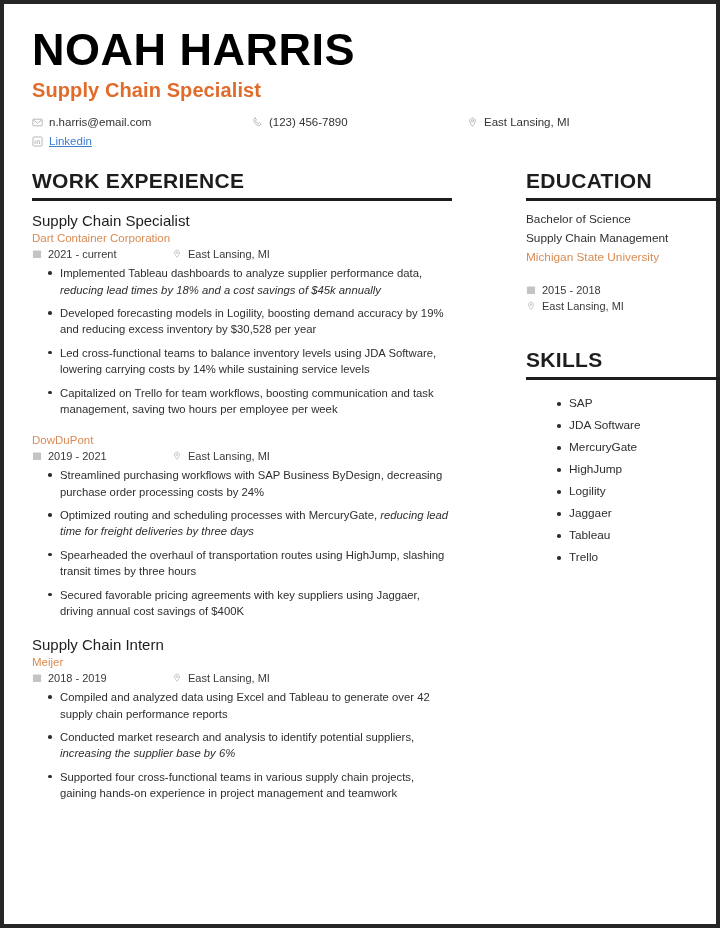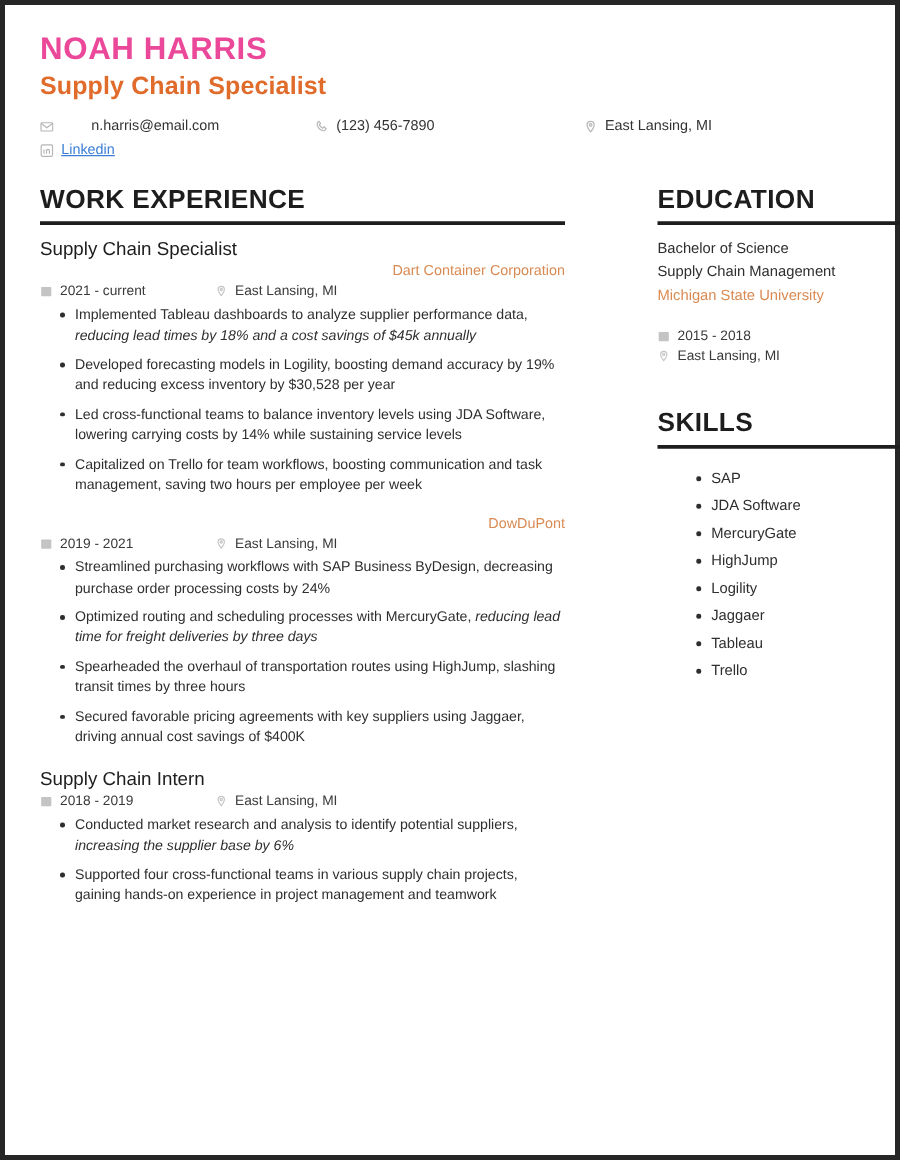--- a/index.html
+++ b/index.html
@@ -19,24 +19,24 @@
     width: 720px;
     height: 928px;
     background: #ffffff;
     border: 4px solid #262626;
     padding: 22px 28px 0 28px;
     position: relative;
   }
 
   
   .hdr-name {
-    font-size: 25px;
+    font-size: 45px;
     font-weight: bold;
     letter-spacing: 0.5px;
-    color: #ec4899;
+    color: #000000;
     line-height: 1.05;
     margin: 0 0 6px 0;
     font-family: "Liberation Sans", sans-serif;
   }
   .hdr-role {
     font-size: 20px;
     font-weight: bold;
     color: #e06b2a;
     margin: 0 0 14px 0;
     letter-spacing: 0.1px;
@@ -45,21 +45,21 @@
     display: flex;
     align-items: center;
     margin-bottom: 7px;
   }
   .contact-item {
     display: flex;
     align-items: center;
     font-size: 11.5px;
     color: #333;
   }
-  .c-email  { width: 220px; gap: 24px; }
+  .c-email  { width: 220px; }
   .c-phone  { width: 215px; }
   .c-loc    { width: auto; }
   .c-link   { width: 220px; }
 
   .ico {
     display: inline-block;
     flex: 0 0 auto;
     margin-right: 6px;
     color: #b6b6b6;
     line-height: 0;
@@ -102,21 +102,20 @@
     font-size: 15px;
     color: #1d1d1d;
     margin: 0 0 3px 0;
     font-weight: normal;
   }
   .job-company {
     font-size: 11.5px;
     color: #d98a52;
     margin: 0 0 4px 0;
     font-weight: normal;
-    text-align: right;
   }
   .meta-row {
     display: flex;
     align-items: flex-start;
     margin-bottom: 5px;
   }
   .meta-item {
     display: flex;
     align-items: center;
     font-size: 11px;
@@ -306,40 +305,42 @@
             </div>
             <ul class="bullets">
               <li><span>Streamlined purchasing workflows with SAP Business ByDesign, decreasing purchase order processing costs by 24%</span></li>
               <li><span>Optimized routing and scheduling processes with MercuryGate, </span><em>reducing lead time for freight deliveries by three days</em></li>
               <li><span>Spearheaded the overhaul of transportation routes using HighJump, slashing transit times by three hours</span></li>
               <li><span>Secured favorable pricing agreements with key suppliers using Jaggaer, driving annual cost savings of $400K</span></li>
             </ul>
           </div>
           <div class="job">
             <div class="job-title">Supply Chain Intern</div>
+            <div class="job-company">Meijer</div>
             <div class="meta-row">
               <div class="meta-item meta-date">
                 <span class="ico">
                   <svg width="10" height="10" viewBox="0 0 16 16" fill="#c4c4c4">
                     <rect x="1.5" y="2.5" width="13" height="12" rx="1"></rect>
                   </svg>
                 </span>
                 <span>2018 - 2019</span>
               </div>
               <div class="meta-item">
                 <span class="ico">
                   <svg width="10" height="10" viewBox="0 0 16 16" fill="none" stroke="#c4c4c4" stroke-width="1.5">
                     <path d="M8 1.8c2.2 0 4 1.8 4 4 0 2.9-4 7.8-4 7.8S4 8.7 4 5.8c0-2.2 1.8-4 4-4z"></path>
                     <circle cx="8" cy="5.8" r="1.4"></circle>
                   </svg>
                 </span>
                 <span>East Lansing, MI</span>
               </div>
             </div>
             <ul class="bullets">
+              <li><span>Compiled and analyzed data using Excel and Tableau to generate over 42 supply chain performance reports</span></li>
               <li><span>Conducted market research and analysis to identify potential suppliers, </span><em>increasing the supplier base by 6%</em></li>
               <li><span>Supported four cross-functional teams in various supply chain projects, gaining hands-on experience in project management and teamwork</span></li>
             </ul>
           </div>
         </div>
     </div>
 
     <div class="col-gap"></div>
 
     <div class="col-right">

